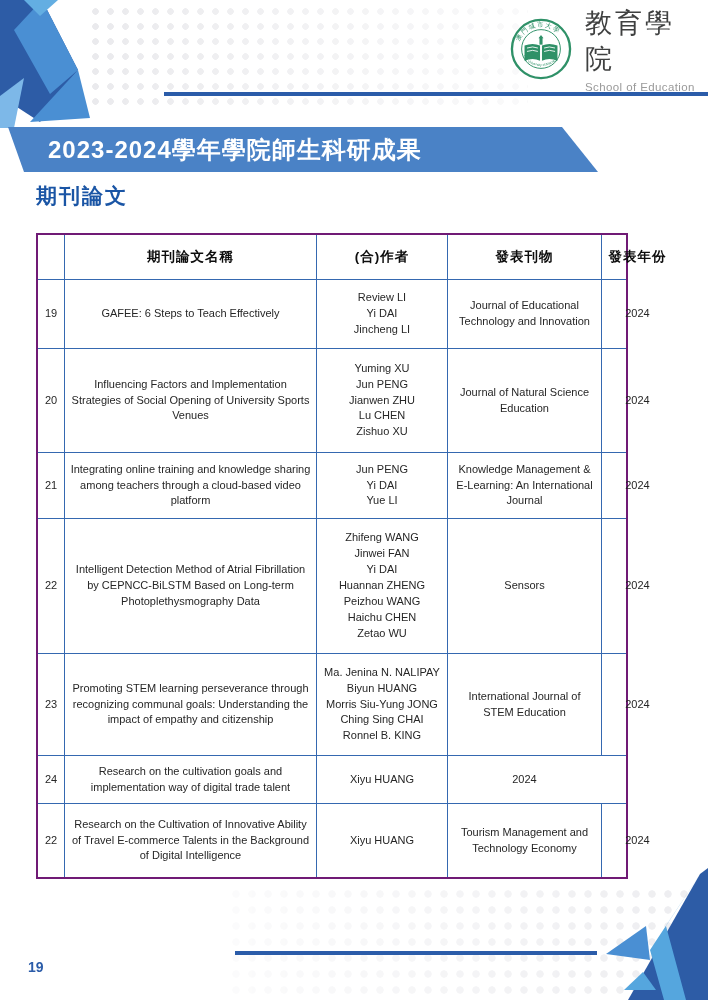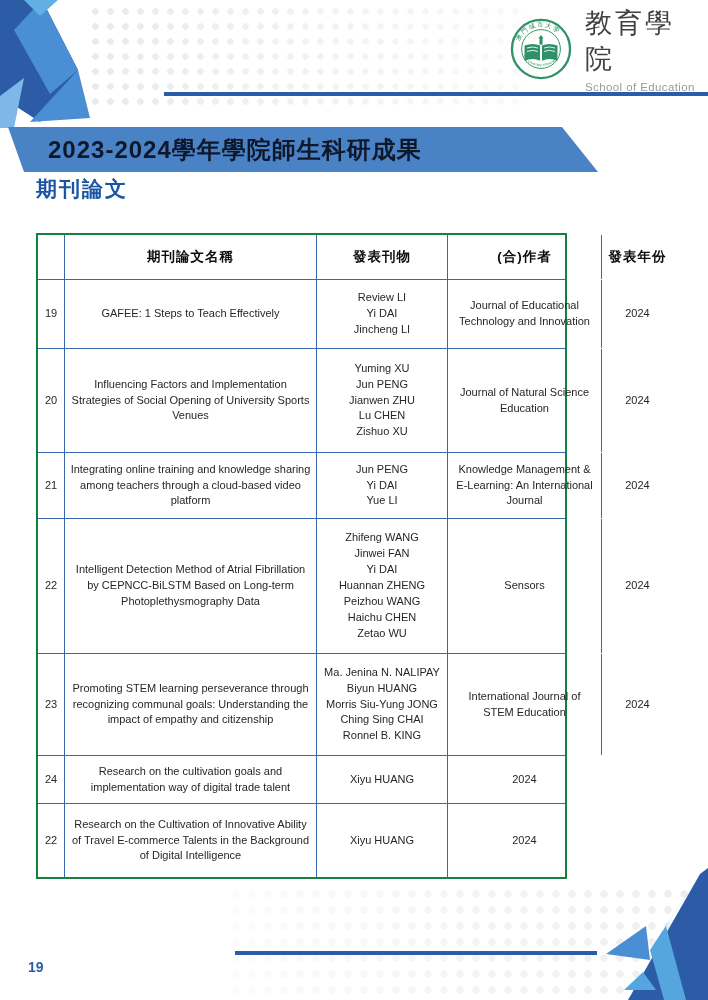--- a/index.html
+++ b/index.html
@@ -36,26 +36,26 @@
   .org-zh { font-size:27px; color:#3f4040; letter-spacing:3px; font-weight:500; font-family:"Liberation Serif","DejaVu Serif",serif; }
   .org-en { font-size:11.5px; color:#9a9a9a; margin-top:4px; letter-spacing:.4px; }
   .head-rule { left:164px; top:92px; width:544px; height:4px; background:#2b5ca9; }
 
   
   .banner {
     left:0; top:127px; width:600px; height:45px; background:#4a82c6;
     clip-path:polygon(8px 0, 562px 0, 598px 100%, 24px 100%);
     display:flex; align-items:center;
   }
-  .banner-title { color:#0f172a; font-size:24px; font-weight:bold; padding-left:48px; letter-spacing:1px; }
-
-  .section-title { left:36px; top:175px; font-size:21px; font-weight:bold; color:#1a55a5; letter-spacing:2px; }
-
-  
-  .pub-table { left:36px; top:233px; width:531px; border:2px solid #15803d; background:#fff; }
+  .banner-title { color:#ffffff; font-size:24px; font-weight:bold; padding-left:48px; letter-spacing:1px; }
+
+  .section-title { left:36px; top:182px; font-size:21px; font-weight:bold; color:#1a55a5; letter-spacing:2px; }
+
+  
+  .pub-table { left:36px; top:233px; width:592px; border:2px solid #701a75; background:#fff; }
   .t-row { display:grid; grid-template-columns:26px 252px 131px 154px 72px; }
   .t-row + .t-row { border-top:1.5px solid #3568b0; }
   .cell {
     display:flex; align-items:center; justify-content:center; text-align:center;
     padding:6px 5px; font-size:11px; line-height:1.45; color:#262626;
     border-left:1.5px solid #3568b0; overflow:hidden;
   }
   .cell:first-child { border-left:none; }
   .t-head .cell { font-size:13.5px; font-weight:bold; color:#0d0d0d; letter-spacing:1px; }
   .t-head { min-height:44px; }
@@ -131,28 +131,28 @@
 <div class="abs banner">
   <div class="banner-title">2023-2024學年學院師生科研成果</div>
 </div>
 
 <div class="abs section-title">期刊論文</div>
 
 <div class="abs pub-table">
   <div class="t-row t-head">
     <div class="cell c-no"></div>
     <div class="cell c-title">期刊論文名稱</div>
+    <div class="cell c-authors">(合)作者</div>
     <div class="cell c-journal">發表刊物</div>
-    <div class="cell c-authors">(合)作者</div>
     <div class="cell c-year">發表年份</div>
   </div>
   <div class="t-body">
       <div class="t-row">
         <div class="cell c-no">19</div>
-        <div class="cell c-title">GAFEE: 1 Steps to Teach Effectively</div>
+        <div class="cell c-title">GAFEE: 6 Steps to Teach Effectively</div>
         <div class="cell c-authors">Review LI
 Yi DAI
 Jincheng LI</div>
         <div class="cell c-journal">Journal of Educational Technology and Innovation</div>
         <div class="cell c-year">2024</div>
       </div>
       <div class="t-row">
         <div class="cell c-no">20</div>
         <div class="cell c-title">Influencing Factors and Implementation Strategies of Social Opening of University Sports Venues</div>
         <div class="cell c-authors">Yuming XU
@@ -199,19 +199,20 @@
       <div class="t-row">
         <div class="cell c-no">24</div>
         <div class="cell c-title">Research on the cultivation goals and implementation way of digital trade talent</div>
         <div class="cell c-authors">Xiyu HUANG</div>
         <div class="cell c-year">2024</div>
       </div>
       <div class="t-row">
         <div class="cell c-no">22</div>
         <div class="cell c-title">Research on the Cultivation of Innovative Ability of Travel E-commerce Talents in the Background of Digital Intelligence</div>
         <div class="cell c-authors">Xiyu HUANG</div>
+        <div class="cell c-journal">Tourism Management and Technology Economy</div>
         <div class="cell c-year">2024</div>
       </div>
     </div>
 </div>
 
 <div class="abs foot-rule"></div>
 <div class="abs page-num">19</div>
 
 </body></html>

